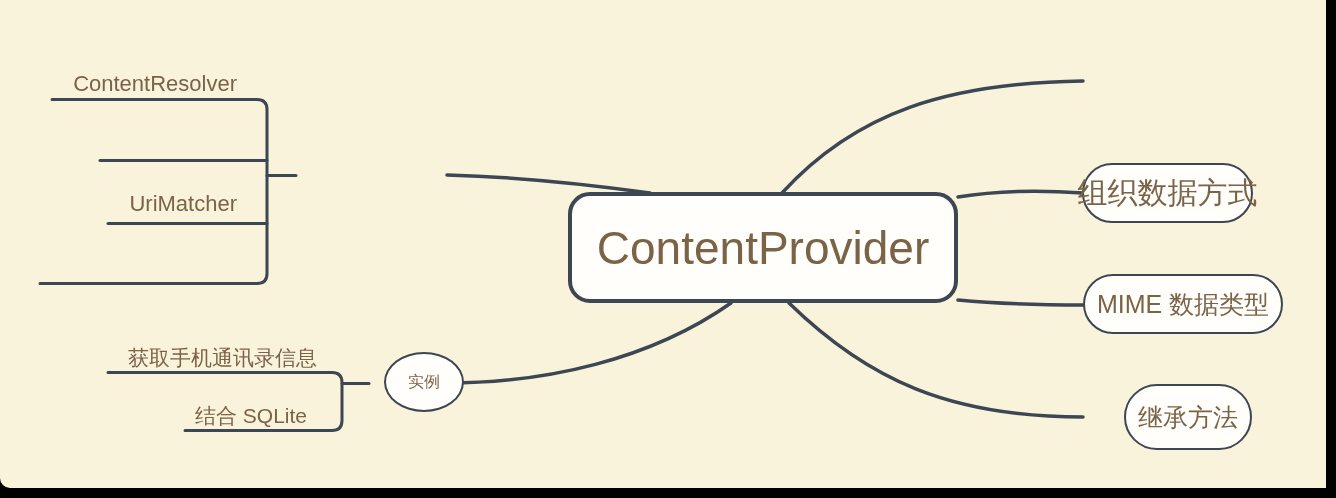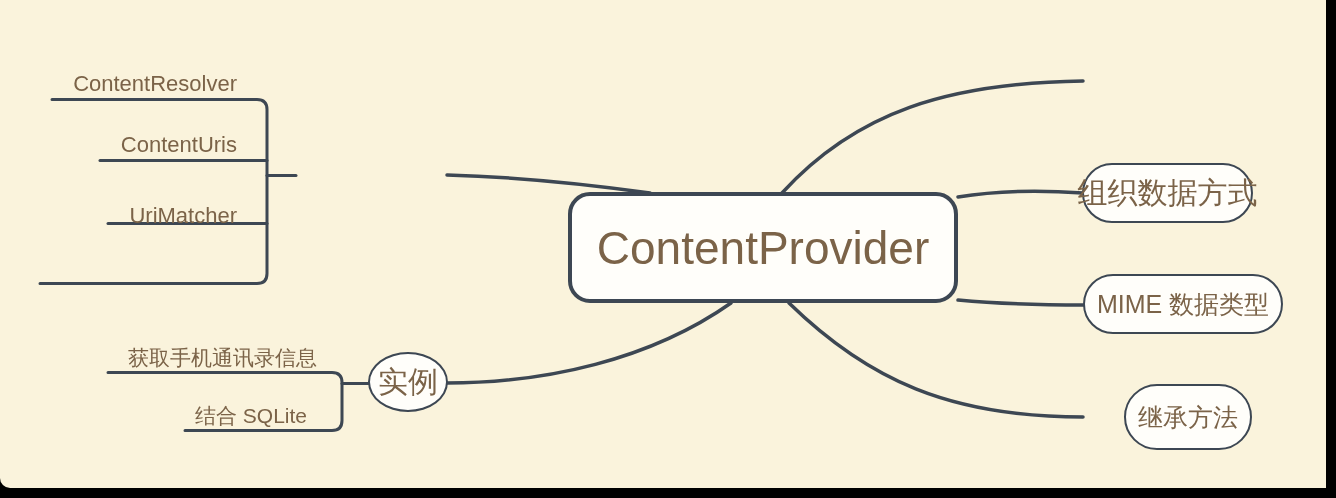--- a/index.html
+++ b/index.html
@@ -27,31 +27,31 @@
     border:2.5px solid var(--line);color:var(--brown);
     display:flex;align-items:center;justify-content:center;
     white-space:nowrap;
   }
   .node.central{left:568px;top:192px;width:390px;height:111px;border-width:4px;border-radius:22px;font-size:46px;}
   .node.uri{left:1082px;top:49px;width:72px;height:64px;border-radius:50%;font-size:26px;}
   .node.organize{left:1082px;top:163px;width:171px;height:60px;border-radius:30px;font-size:30px;}
   .node.mime{left:1083px;top:274px;width:200px;height:60px;border-radius:30px;font-size:25px;}
   .node.inherit{left:1124px;top:384px;width:128px;height:66px;border-radius:33px;font-size:25px;}
   .node.helper{left:295px;top:143px;width:152px;height:64px;border-radius:32px;font-size:25px;}
-  .node.example{left:368px;top:352px;width:80px;height:60px;border-radius:50%;font-size:30px;}
+  .node.example{left:384px;top:352px;width:80px;height:60px;border-radius:50%;font-size:16px;}
 
   .leaf{
     position:absolute;color:var(--brown);text-align:right;
     white-space:nowrap;line-height:27px;
   }
   .leaf.lat{font-size:22px;}
   .leaf.cjk{font-size:21px;}
   .leaf.l1{left:40px;top:70px;width:197px;}
   .leaf.l2{left:40px;top:131px;width:197px;}
-  .leaf.l3{left:40px;top:202px;width:197px;}
+  .leaf.l3{left:40px;top:190px;width:197px;}
   .leaf.l4{left:40px;top:254px;width:197px;}
   .leaf.l5{left:100px;top:344px;width:217px;}
   .leaf.l6{left:100px;top:402px;width:207px;}
 </style>
 </head>
 <body>
 
 <div class="canvas">
 
   <svg class="edges" viewBox="0 0 1326 488">
@@ -73,18 +73,17 @@
 
   <div class="node central">ContentProvider</div>
 
   <div class="node organize">组织数据方式</div>
   <div class="node mime">MIME 数据类型</div>
   <div class="node inherit">继承方法</div>
 
   <div class="node example">实例</div>
 
   <div class="leaf lat l1">ContentResolver</div>
-  <div class="leaf lat l2">ContentUris</div>
   <div class="leaf lat l3">UriMatcher</div>
   <div class="leaf cjk l5">获取手机通讯录信息</div>
   <div class="leaf cjk l6">结合 SQLite</div>
 
 </div>
 
 </body></html>

